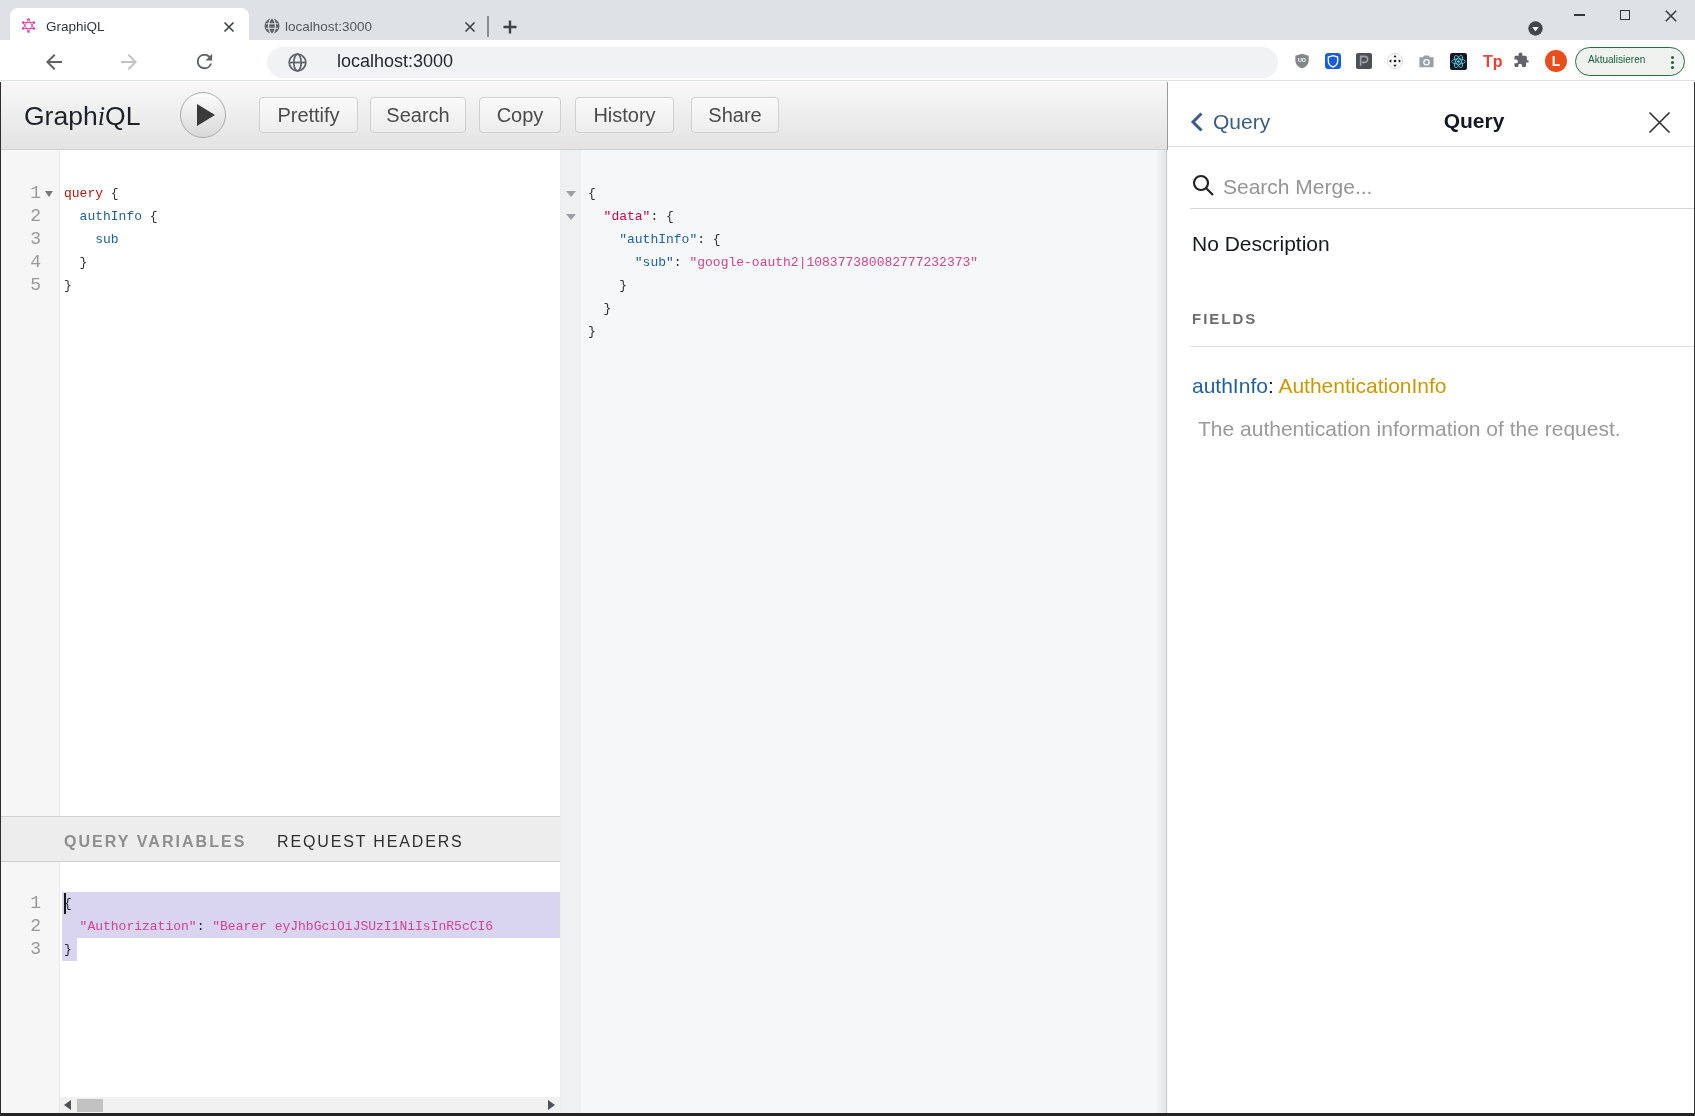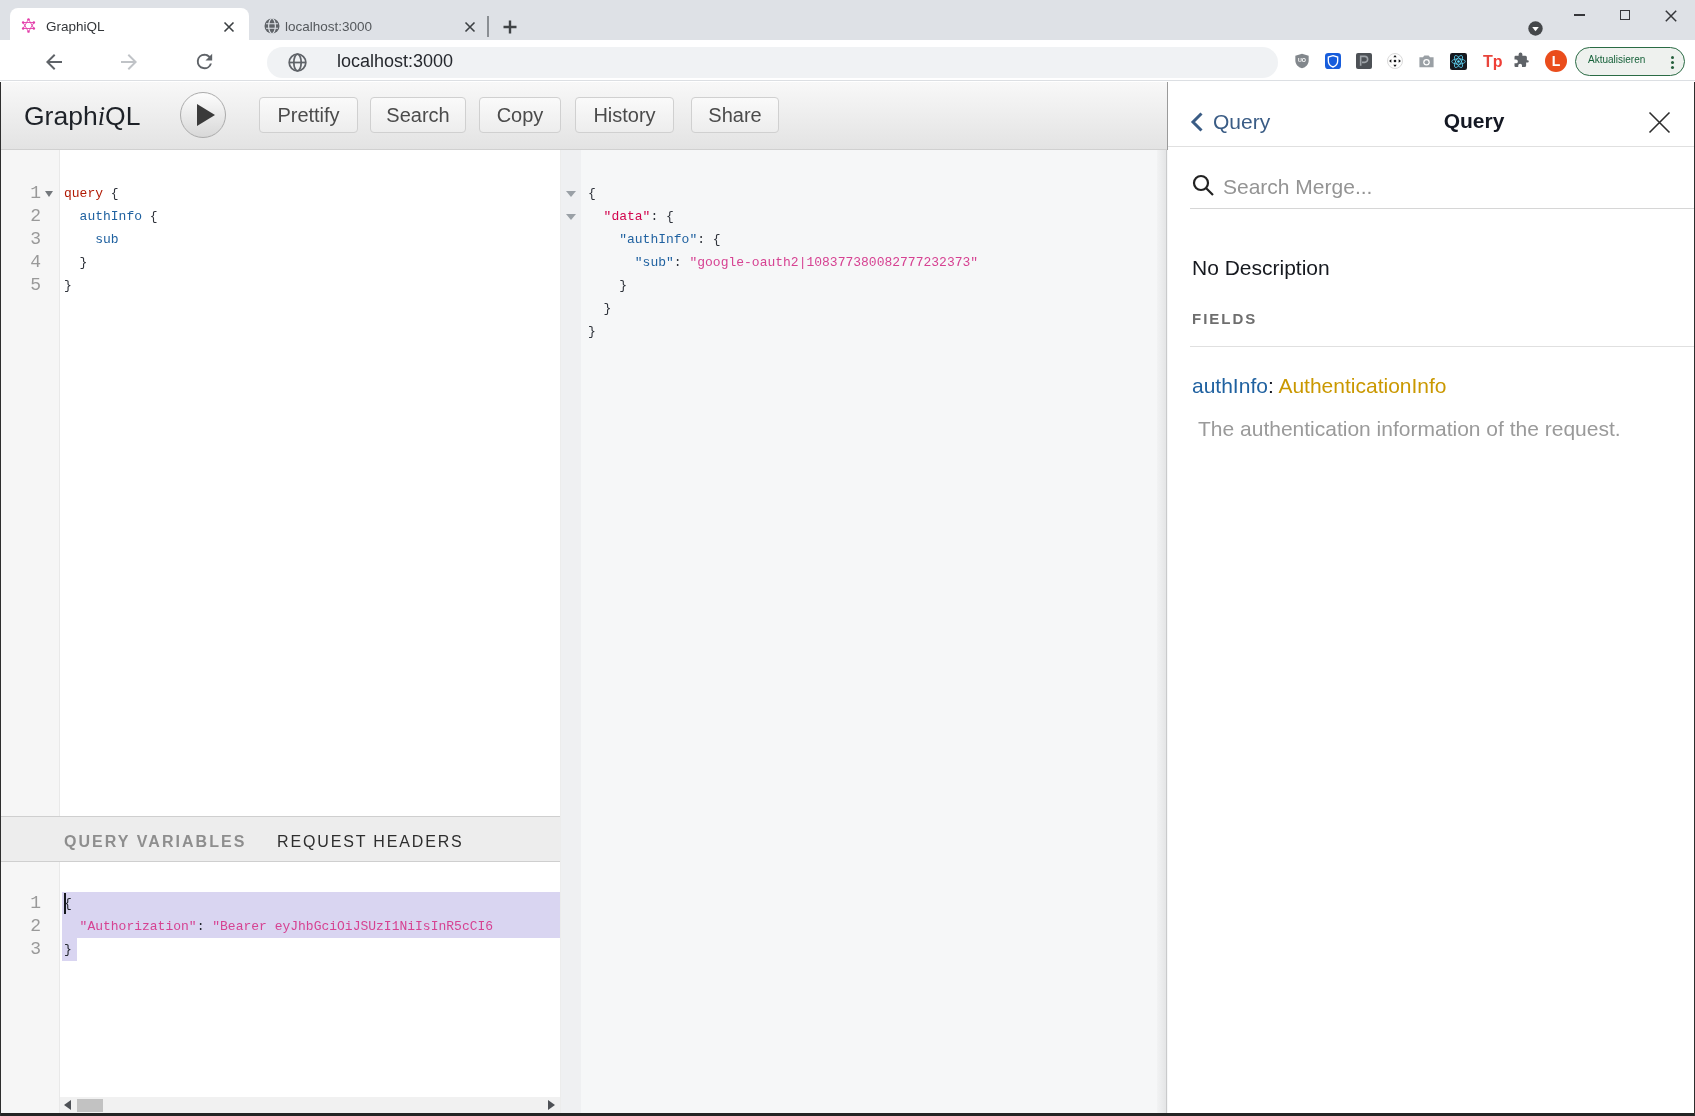--- a/index.html
+++ b/index.html
@@ -54,21 +54,21 @@
 .rarrow { width:0; height:0; border-left:5px solid transparent; border-right:5px solid transparent; border-top:6.5px solid #9aa0a6; }
 #docshadow { left:1157px; top:150px; width:10px; height:963px; background:linear-gradient(to right,#f2f3f4,#e4e5e6); border-right:1px solid #c9cacb; }
 
 
 #docs { left:1168px; top:82px; width:527px; height:1034px; background:#fff; }
 #dochead { left:1168px; top:82px; width:527px; height:65px; border-bottom:1px solid #e0e0e0; }
 #schema { left:1213px; top:110px; font-size:21px; color:#3a5c85; }
 #qtitle { left:1168px; top:109px; width:527px; text-align:center; font-size:21px; font-weight:bold; color:#141823; padding-left:85px; }
 #searchph { left:1223px; top:175px; font-size:21px; color:#949494; }
 #searchline { left:1190px; top:208px; width:504px; height:1px; background:#d6d6d6; }
-#nodesc { left:1192px; top:232px; font-size:21px; color:#16191f;margin-top:24px; }
+#nodesc { left:1192px; top:232px; font-size:21px; color:#16191f; }
 #fieldshdr { left:1192px; top:310px; font-size:15px; font-weight:bold; letter-spacing:2px; color:#6e6e6e; }
 #fieldsline { left:1190px; top:346px; width:504px; height:1px; background:#e0e0e0; }
 #fieldrow { left:1192px; top:374px; font-size:21px; }
 #fielddesc { left:1198px; top:417px; font-size:21px; color:#9a9a9a; }
 
 
 #bborder { left:0; top:1113px; width:1695px; height:3px; background:#242424; }
 #lborder { left:0; top:82px; width:1px; height:1034px; background:#2e2e2e; }
 #rborder { left:1694px; top:82px; width:1px; height:1034px; background:#2e2e2e; }
 </style>

